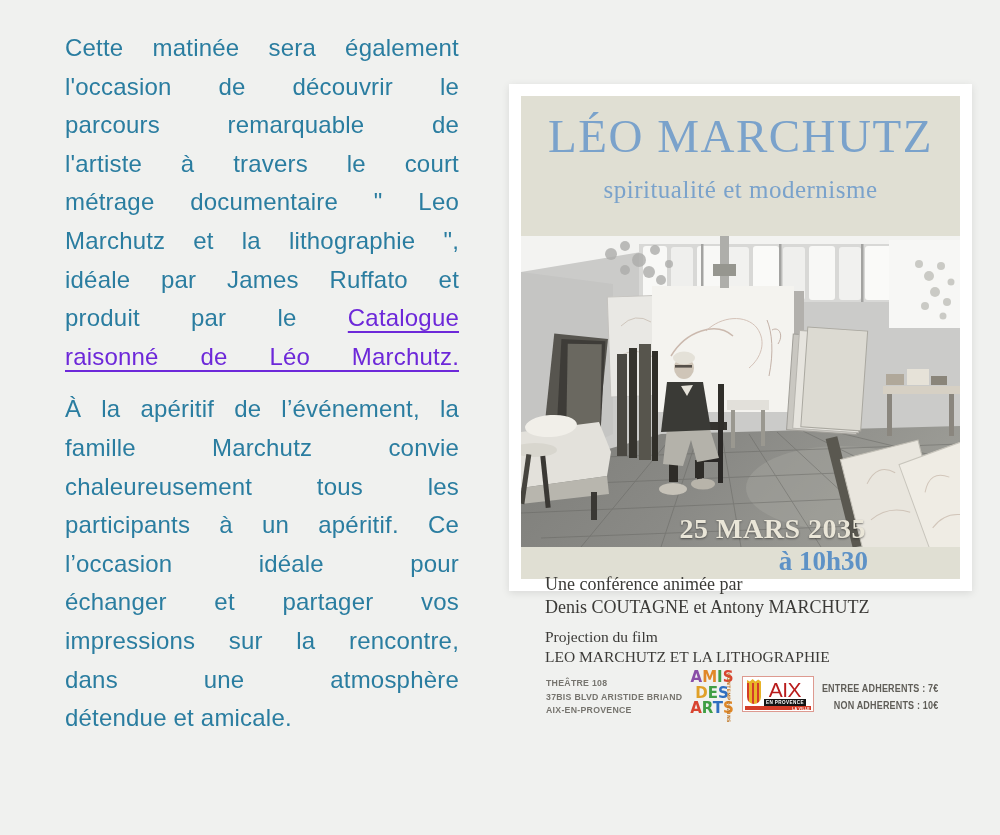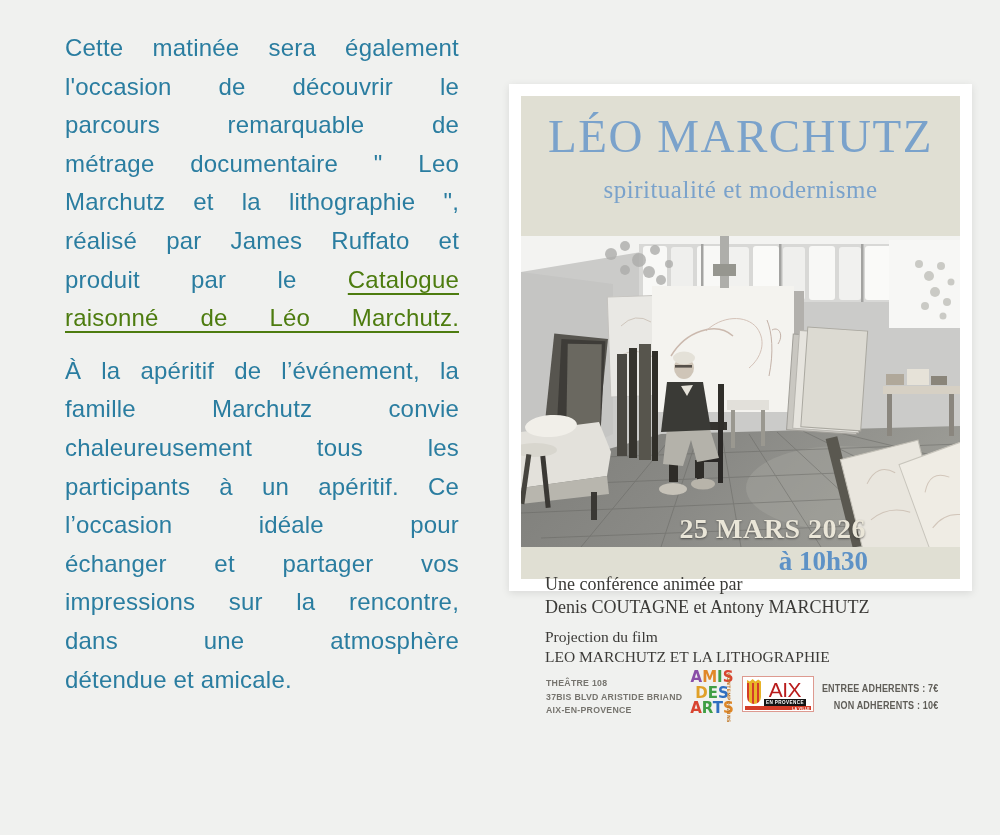--- a/index.html
+++ b/index.html
@@ -5,21 +5,21 @@
   html,body{margin:0;padding:0;background:#f0f1ef;}
   .page{position:relative;width:1000px;height:835px;background:#f0f1ef;overflow:hidden;
         font-family:"Liberation Sans",sans-serif;padding-left:30px;}
 
   
   .text-col{position:absolute;left:65px;top:29px;width:394px;color:#2a7da0;
             font-size:24px;line-height:38.6px;letter-spacing:.2px;}
   .line{text-align:justify;text-align-last:justify;white-space:nowrap0;}
   .line.last{text-align-last:left;}
   .para2{margin-top:14px;}
-  a.cat-link{color:#4d7c0f;text-decoration:underline;text-decoration-thickness:1.5px;
+  a.cat-link{color:#6d28d9;text-decoration:underline;text-decoration-thickness:1.5px;
              text-underline-offset:5px;cursor:pointer;}
 
   
   .poster{position:absolute;left:509px;top:84px;background:#ffffff;padding:12px;
           box-shadow:0 2px 8px rgba(0,0,0,.10);}
   .poster-inner{position:relative;width:439px;height:483px;background:#e0dfd3;
                 font-family:"Liberation Serif","DejaVu Serif",serif;}
   .poster-title{position:absolute;top:13px;left:0;width:100%;text-align:center;
                 font-size:47px;color:#7aa2cb;letter-spacing:1.5px;}
   .poster-subtitle{position:absolute;top:80px;left:0;width:100%;text-align:center;
@@ -67,23 +67,24 @@
 </head>
 <body>
 
 <div class="page">
 
   <div class="text-col">
     <div class="para">
       <div class="line">Cette matinée sera également</div>
       <div class="line">l'occasion de découvrir le</div>
       <div class="line">parcours remarquable de</div>
+      <div class="line">l'artiste à travers le court</div>
       <div class="line">métrage documentaire " Leo</div>
       <div class="line">Marchutz et la lithographie ",</div>
-      <div class="line">réalisé par James Ruffato et</div>
+      <div class="line">idéale par James Ruffato et</div>
       <div class="line">
         <span>produit par le</span>
         <a class="cat-link">Catalogue</a>
       </div>
       <div class="line">
         <a class="cat-link">raisonné de Léo Marchutz.</a>
       </div>
     </div>
     <div class="para para2">
       <div class="line">À la apéritif de l’événement, la</div>
@@ -235,21 +236,21 @@
           <rect x="318" y="200" width="12" height="112" fill="#5a5850" transform="rotate(-14 324 256)"></rect>
           <g transform="rotate(-14 380 260)">
             <rect x="330" y="210" width="80" height="108" fill="#e9e6de" stroke="#c2bfb6"></rect>
             <path d="M350,240 q15,-18 30,-4 M345,276 q20,-10 40,2" stroke="#cfc4b8" fill="none"></path>
           </g>
           <g transform="rotate(-20 425 270)">
             <rect x="395" y="215" width="72" height="104" fill="#efece4" stroke="#c8c5bc"></rect>
             <path d="M410,250 q12,-20 28,-6 M405,286 q18,-12 36,0" stroke="#d2c6ba" fill="none"></path>
           </g>
         </svg>
-        <div class="date">25 MARS 2026</div>
+        <div class="date">25 MARS 2035</div>
       </div>
 
       <div class="time">à 10h30</div>
 
       <div class="conf">
         <div>Une conférence animée par</div>
         <div>Denis COUTAGNE et Antony MARCHUTZ</div>
       </div>
 
       <div class="film">

